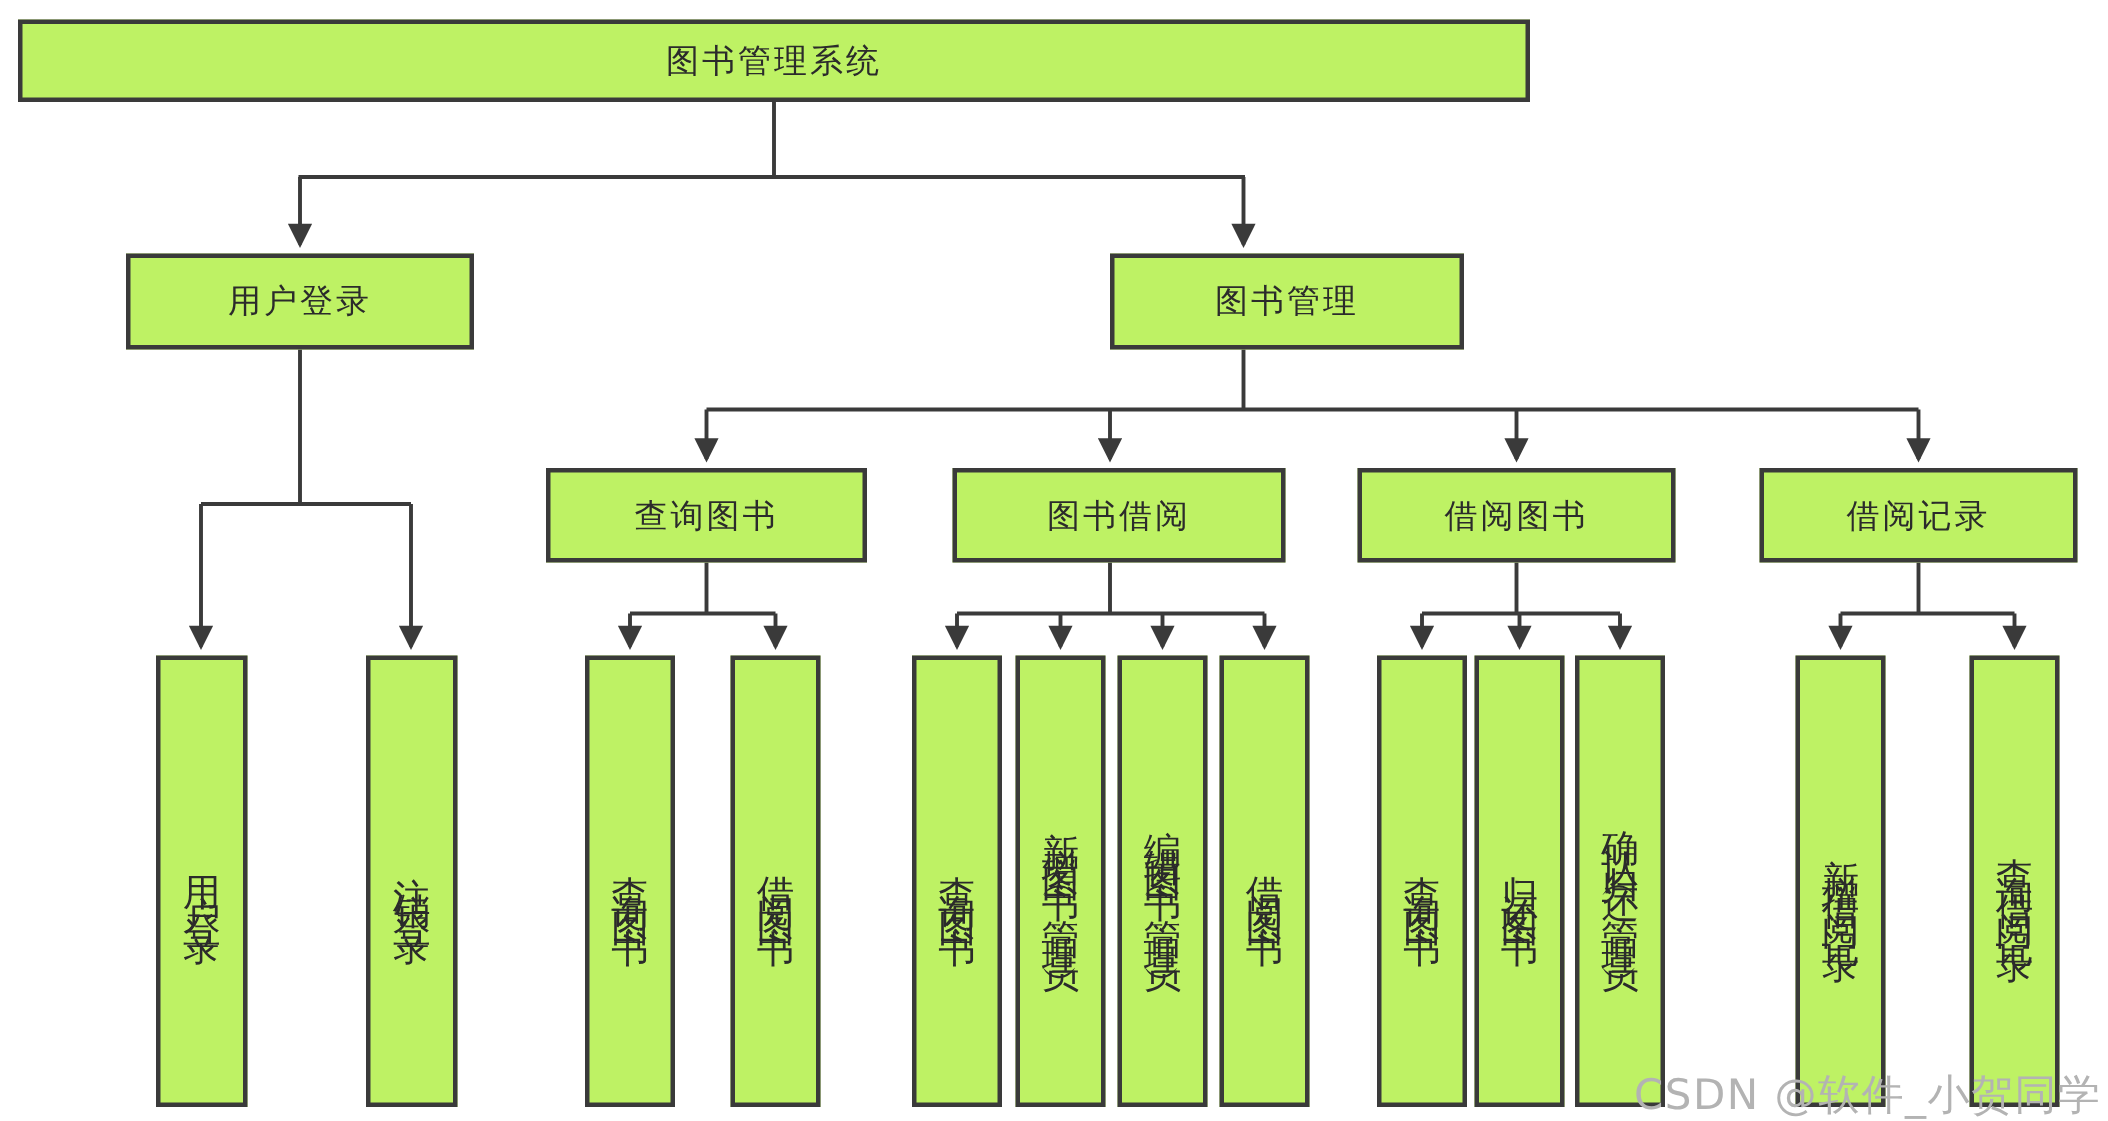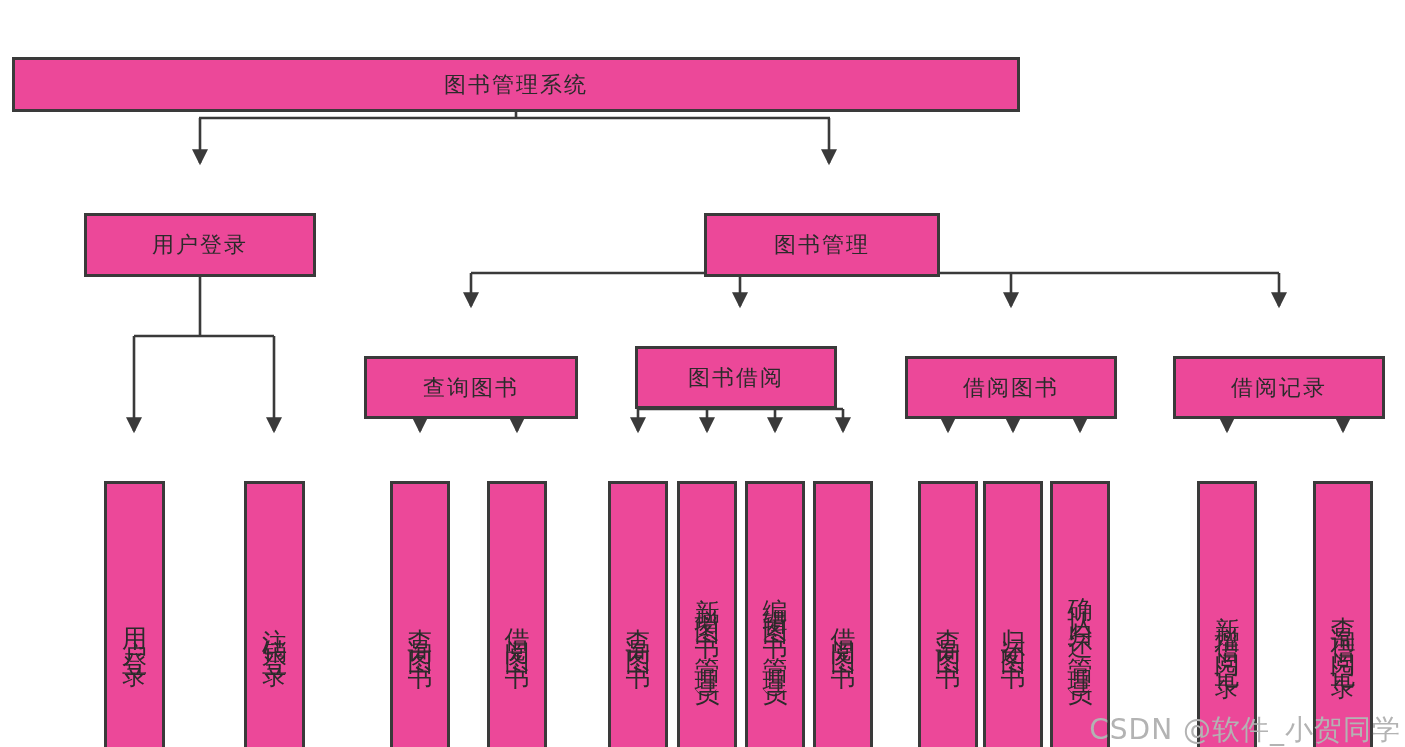--- a/index.html
+++ b/index.html
@@ -11,24 +11,23 @@
   html,body{margin:0;padding:0;background:var(--bg);}
   body{font-family:"DejaVu Sans","Liberation Sans",sans-serif;}
   .canvas{position:relative;width:1405px;height:747px;background:var(--bg);overflow:hidden;}
   .wires{position:absolute;left:0;top:0;width:1405px;height:747px;}
   .wire{stroke:var(--line);stroke-width:2.6;fill:none;}
   .arrowhead{fill:var(--line);}
   .node{
     position:absolute;
     box-sizing:border-box;
     border:3px solid var(--line);
-    background:#ec4899;
+    background:#bef264;
     display:flex;align-items:center;justify-content:center;
     color:var(--text);
-    margin-top:44px;
   }
   .h-node{font-size:22px;letter-spacing:2px;white-space:nowrap;}
   .leaf .vtext{
     writing-mode:vertical-lr;
     text-orientation:mixed;
     font-size:25px;
     letter-spacing:12px;
     line-height:1;
     color:var(--text);
   }
@@ -109,28 +108,28 @@
     </g>
   </svg>
 
   <div class="node h-node" style="left:12px;top:13px;width:1008px;height:55px;">
     <span>图书管理系统</span>
   </div>
 
   <div class="node h-node" style="left:84px;top:169px;width:232px;height:64px;">
     <span>用户登录</span>
   </div>
-  <div class="node h-node" style="left:704px;top:169px;width:236px;height:64px;">
+  <div class="node h-node" style="left:740px;top:169px;width:236px;height:64px;">
     <span>图书管理</span>
   </div>
 
   <div class="node h-node" style="left:364px;top:312px;width:214px;height:63px;">
     <span>查询图书</span>
   </div>
-  <div class="node h-node" style="left:635px;top:302px;width:202px;height:63px;">
+  <div class="node h-node" style="left:635px;top:312px;width:222px;height:63px;">
     <span>图书借阅</span>
   </div>
   <div class="node h-node" style="left:905px;top:312px;width:212px;height:63px;">
     <span>借阅图书</span>
   </div>
   <div class="node h-node" style="left:1173px;top:312px;width:212px;height:63px;">
     <span>借阅记录</span>
   </div>
 
   <div class="node leaf" style="left:104px;top:437px;width:61px;height:301px;">

